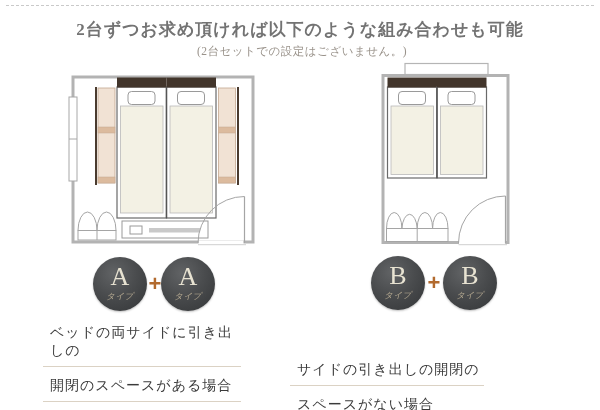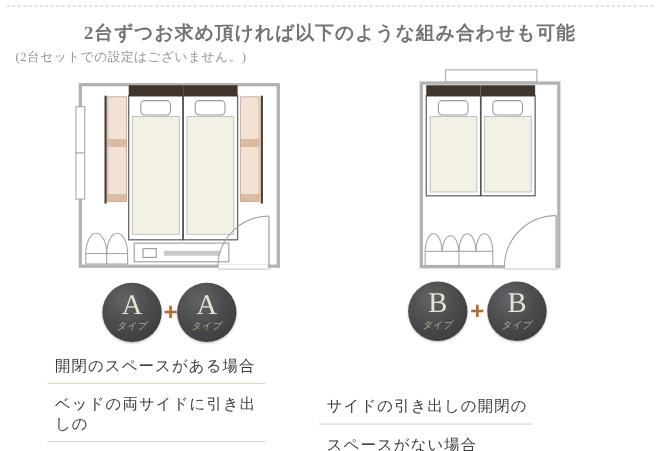--- a/index.html
+++ b/index.html
@@ -9,21 +9,21 @@
   }
   .top-divider{
     position:absolute;top:5px;left:6px;right:6px;height:0;
     border-top:1px dashed #c9c9c9;
   }
   .title{
     position:absolute;top:18px;left:0;right:0;text-align:center;
     font-size:17px;font-weight:bold;color:#737373;letter-spacing:1px;
   }
   .subtitle{
-    position:absolute;top:44px;left:14px;right:0;
+    position:absolute;top:44px;left:4px;right:0;text-align:center;
     font-size:11.5px;color:#99928a;letter-spacing:0.5px;
   }
   .plan{position:absolute;}
   .plan-a{left:60px;top:62px;}
   .plan-b{left:370px;top:58px;}
   .badge{
     position:absolute;width:54px;height:54px;border-radius:50%;
     background:radial-gradient(circle at 38% 30%, #616365 0%, #4a4c4e 45%, #333537 100%);
     display:flex;flex-direction:column;align-items:center;justify-content:center;
     box-shadow:0 1px 2px rgba(0,0,0,0.25);
@@ -176,21 +176,21 @@
     <span class="letter">B</span>
     <span class="sub">タイプ</span>
   </div>
   <div class="plus" style="left:423px;top:269px;">+</div>
   <div class="badge" style="left:443px;top:256px;">
     <span class="letter">B</span>
     <span class="sub">タイプ</span>
   </div>
 
   <div class="caption caption-a">
+    <div class="cap-line">ベッドの両サイドに引き出しの</div>
     <div class="cap-line">開閉のスペースがある場合</div>
-    <div class="cap-line">ベッドの両サイドに引き出しの</div>
   </div>
   <div class="caption caption-b">
     <div class="cap-line">サイドの引き出しの開閉の</div>
     <div class="cap-line">スペースがない場合</div>
   </div>
 
 </div>
 
 </body></html>

